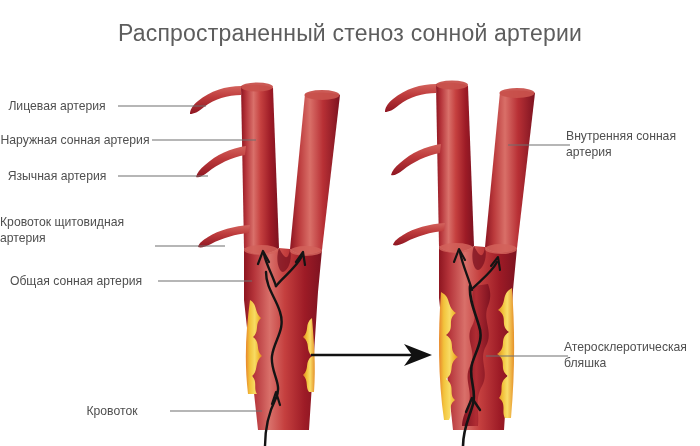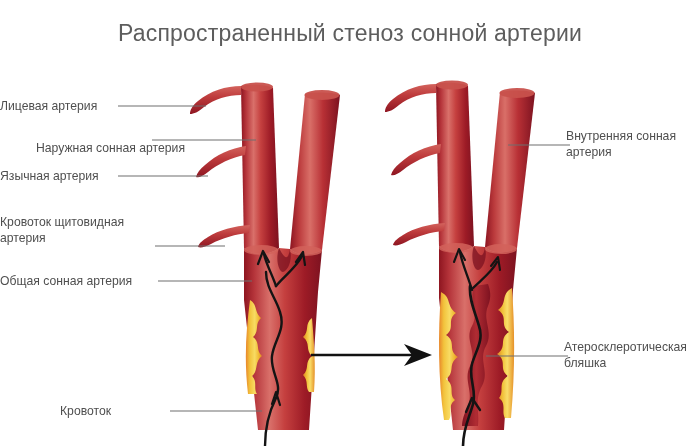--- a/index.html
+++ b/index.html
@@ -35,21 +35,21 @@
     white-space: nowrap;
   }
   .label {
     position: absolute;
     font-size: 12.2px;
     color: #4f4f4f;
     font-family: "Liberation Sans", sans-serif;
     line-height: 16px;
   }
   .label.right-align {
-    text-align: left;
+    text-align: center;
   }
   .label.center-align {
   }
   svg.art {
     position: absolute;
     left: 0;
     top: 0;
     width: 700px;
     height: 446px;
   }
@@ -209,21 +209,21 @@
     </g>
 
     <g stroke="#6e6e6e" stroke-width="1.2" fill="none">
       <line x1="508" y1="145" x2="570" y2="145"></line>
       <line x1="486" y1="356" x2="568" y2="356"></line>
     </g>
   </svg>
 
   <div class="label right-align" style="left:0px; top:98px; width:114px;">Лицевая артерия</div>
 
-  <div class="label right-align" style="left:0px; top:140px; width:150px;margin-left:36px;">Наружная сонная артерия</div>
+  <div class="label right-align" style="left:0px; top:132px; width:150px;">Наружная сонная артерия</div>
 
   <div class="label right-align" style="left:0px; top:168px; width:114px;">Язычная артерия</div>
 
   <div class="label center-align" style="left:0px; top:214px; width:150px;">Кровоток щитовидная артерия</div>
 
   <div class="label right-align" style="left:60px; top:403px; width:104px;">Кровоток</div>
 
   <div class="label right-align" style="left:0px; top:273px; width:152px;">Общая сонная артерия</div>
 
   <div class="label center-align" style="left:566px; top:128px; width:132px;">Внутренняя сонная артерия</div>

